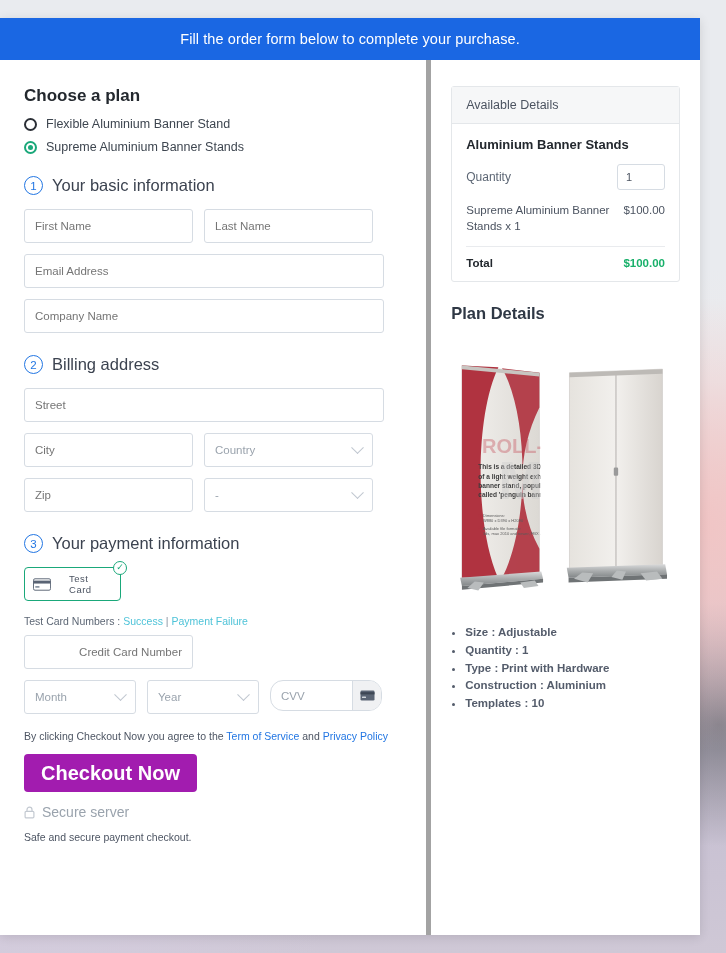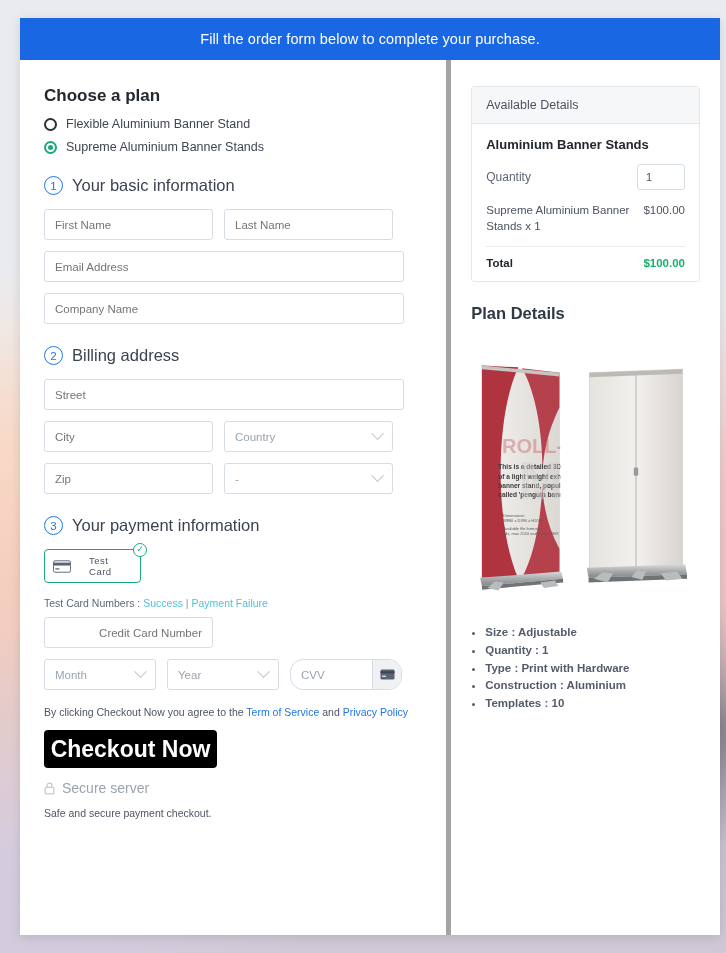--- a/index.html
+++ b/index.html
@@ -34,21 +34,21 @@
         #e3c9cd 62%,
         #cfc3d4 76%,
         #c9c2d3 88%,
         #cfc8d6 100%);
     filter: blur(0.4px);
   }
 
   
   #card {
     position: absolute;
-    left: 20px;
+    left: 0;
     top: 18px;
     width: 700px;
     height: 917px;
     background: #ffffff;
     box-shadow: 0 2px 10px rgba(0,0,0,0.12);
   }
 
   #banner {
     height: 42px;
     background: #1a67e3;
@@ -132,21 +132,21 @@
   
   .row { display: flex; gap: 11px; margin-bottom: 11px; }
   .field {
     height: 31px;
     border: 1px solid #d6dce3;
     border-radius: 3px;
     background: #fff;
     font-family: "Liberation Sans", sans-serif;
     font-size: 11.5px;
     color: #9aa3ad;
-    padding: 0 10px;
+    padding: 16px 10px;
     display: flex;
     align-items: center;
     width: 100%;
   }
   .field.w-half { width: 169px; flex: 0 0 169px; }
   .field.w-full { width: 360px; flex: 0 0 360px; }
   .field.w-cc   { width: 169px; flex: 0 0 169px; text-align: right; }
   .field.w-third{ width: 112px; flex: 0 0 112px; }
 
   .select {
@@ -218,26 +218,26 @@
 
   .terms {
     font-size: 10.5px;
     color: #4d5563;
     margin: 16px 0 12px 0;
   }
   .terms a { color: #2276e3; text-decoration: none; }
 
   #checkout {
     width: 173px; height: 38px;
-    background: #000000;
+    background: #a21caf;
     border: none;
     border-radius: 4px;
     color: #fff;
     font-family: "Liberation Sans", sans-serif;
-    font-size: 23px;
+    font-size: 20px;
     font-weight: bold;
     cursor: pointer;
   }
 
   .secure {
     display: flex; align-items: center; gap: 7px;
     margin: 12px 0 11px 0;
     font-size: 14px; color: #9aa3ad;
   }
   .safe { font-size: 10.5px; color: #4d5563; }

